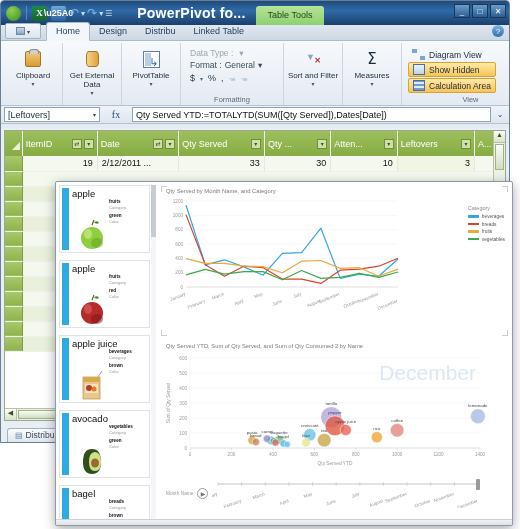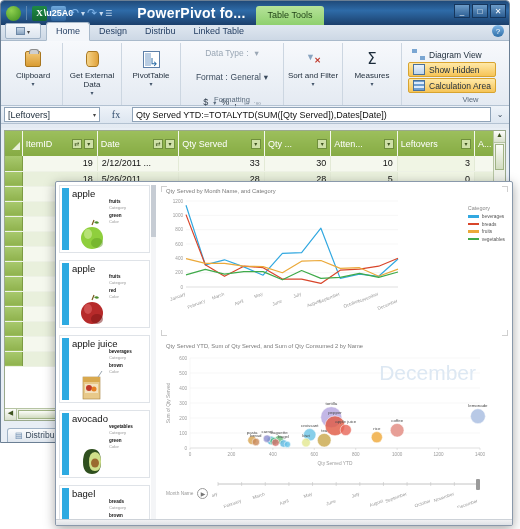--- a/index.html
+++ b/index.html
@@ -76,21 +76,21 @@
   .bigbtn .drop { font-size:6px; color:#44566b; }
   .icon-clip { width:16px;height:16px;background:linear-gradient(#f2c97a,#d99c33);
                border:1px solid #a8761f; border-radius:2px; position:relative; }
   .icon-clip:after{content:"";position:absolute;left:3px;top:-3px;width:8px;height:4px;
                border:1px solid #8c8c8c;border-bottom:none;border-radius:3px 3px 0 0;background:#cfcfcf;}
   .icon-db { width:13px;height:16px;background:linear-gradient(90deg,#f6d488,#e0a23c);
              border:1px solid #a8761f; border-radius:3px/5px; }
   .icon-pt { width:17px;height:17px;border:1px solid #5d7fa8;background:#fff; position:relative; }
   .icon-pt:before{content:"";position:absolute;left:1px;top:1px;width:6px;height:13px;background:#b9cde3;}
   .icon-pt:after{content:"\21B3";position:absolute;right:0px;bottom:-2px;font-size:11px;color:#2f6fa8;}
-  .fmt { display:flex; flex-direction:column; gap:14px; padding:3px 6px 0; min-width:96px;align-items:center; }
+  .fmt { display:flex; flex-direction:column; gap:2px; padding:3px 6px 0; min-width:96px; }
   .fmt-row { font-size:8.5px; color:#3a4a5c; display:flex; align-items:center; gap:3px; }
   .fmt-row.dim { color:#9aa7b5; }
   .fmt-btns { display:flex; align-items:center; gap:5px; font-size:9px; color:#2d3b4a; margin-top:1px;}
   .fmt-btns .tiny { font-size:6px; color:#5a6b7d; }
   .icon-sort { width:16px;height:16px; position:relative; }
   .icon-sort:before{content:"\25BC";position:absolute;left:1px;top:1px;font-size:9px;color:#8aa4c0;}
   .icon-sort:after{content:"\2715";position:absolute;right:0px;top:5px;font-size:8px;color:#c0392b;font-weight:bold;}
   .icon-sigma { font-family:"DejaVu Sans",sans-serif; font-size:15px; color:#1b2b3a; }
   .icon-dataview { width:22px;height:20px; border:1px solid #3d6a9b;
      background:
@@ -433,30 +433,20 @@
           </th>
         </tr>
         <tr class="r0">
           <td class="rowsel"></td>
           <td class="num">19</td>
           <td>2/12/2011 ...</td>
           <td class="num">33</td>
           <td class="num">30</td>
           <td class="num">10</td>
           <td class="num lastcol">3</td>
-          <td></td>
-        </tr>
-        <tr class="r1">
-          <td class="rowsel"></td>
-          <td class="num">18</td>
-          <td>5/26/2011 ...</td>
-          <td class="num">28</td>
-          <td class="num">28</td>
-          <td class="num">5</td>
-          <td class="num lastcol">0</td>
           <td></td>
         </tr>
         <tr class="r0">
               <td class="rowsel"></td>
               <td colspan="7"></td>
             </tr>
         <tr class="r1">
               <td class="rowsel"></td>
               <td colspan="7"></td>
             </tr>

